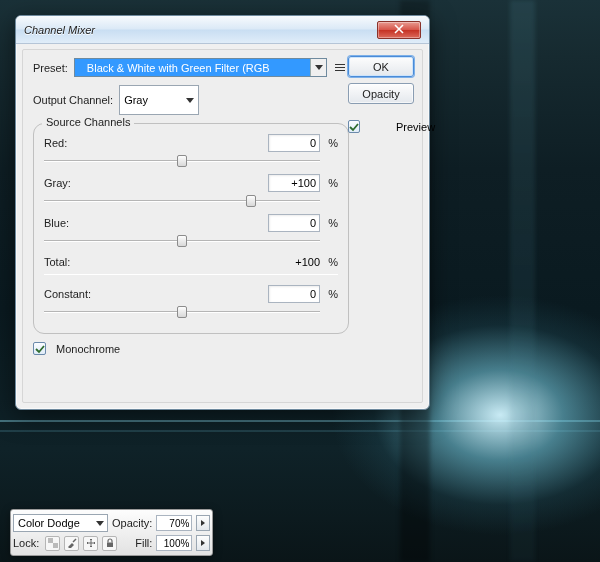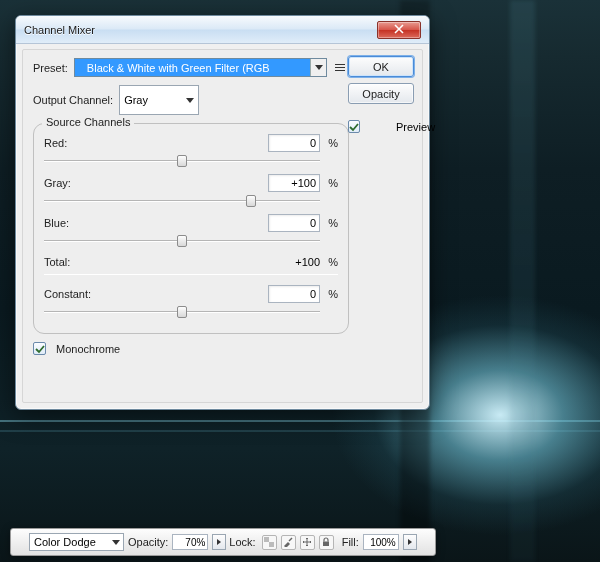--- a/index.html
+++ b/index.html
@@ -17,21 +17,21 @@
   .bg::after { content:""; position:absolute; top:0; left:510px; width:25px; height:100%;
     background: linear-gradient(180deg, rgba(95,160,175,0.15), rgba(60,110,125,0.08)); filter: blur(2px); }
 
   
   .dialog { position: absolute; left: 15px; top: 15px; width: 415px; height: 395px;
     background: #f0f0f0; border: 1px solid #6f8a9e; border-radius: 6px;
     box-shadow: 0 6px 24px rgba(0,0,0,0.5), 0 0 0 1px rgba(255,255,255,0.6) inset; }
   .titlebar { height: 28px; background: linear-gradient(#f7fafd, #dbe9f6 48%, #c9def2 52%, #e0edf9);
     border-radius: 5px 5px 0 0; border-bottom: 1px solid #b5c5d7;
     display: flex; align-items: center; padding: 0 8px; }
-  .titlebar-title { color: #1a1a1a; text-shadow: 0 1px 0 #fff; }
+  .titlebar-title { color: #1a1a1a; text-shadow: 0 1px 0 #fff; font-style: italic; }
   .spacer { flex: 1; }
   .closebtn { width: 44px; height: 18px; background: linear-gradient(#e89a90, #d7564b 48%, #c53224 52%, #dc6a5b);
     border: 1px solid #8a322a; border-radius: 2px; display:flex; align-items:center; justify-content:center;
     box-shadow: inset 0 0 0 1px rgba(255,255,255,0.35); }
   .closebtn svg { width: 10px; height: 10px; }
 
   .dialog-body { position: absolute; top: 33px; left: 6px; right: 6px; bottom: 6px;
     background: #eee; border: 1px solid #d6d6d6; border-radius: 2px; padding: 8px 10px; }
 
   .row { display: flex; align-items: center; gap: 6px; margin-bottom: 8px; }
@@ -80,22 +80,22 @@
   .right-panel { position:absolute; right: 8px; top: 6px; width: 66px; display:flex; flex-direction:column; gap:6px;justify-content:space-between; }
   .wbtn { height: 21px; border:1px solid #8a9db2; border-radius:3px; background:linear-gradient(#fdfdfd,#e4e8ed);
     display:flex; align-items:center; justify-content:center; color:#222; box-shadow: 0 0 0 1px rgba(255,255,255,0.6) inset; }
   .wbtn.default { border-color:#4a8bd8; box-shadow: 0 0 0 1px #7db0e8, inset 0 0 0 1px #cde4fb; }
   .preview-check { display:flex; align-items:center; margin-top:10px;gap:32px; }
 
   .left-col { width: 316px; }
 
   
   .strip { position:absolute; left:10px; bottom:6px; background:linear-gradient(#fdfdfd,#e2e2e2);
-    border:1px solid #9a9a9a; border-radius:3px; padding:4px 18px; box-shadow: 0 2px 8px rgba(0,0,0,0.4);
-    display:flex; flex-direction:row; gap:3px; }
+    border:1px solid #9a9a9a; border-radius:3px; padding:4px 2px; box-shadow: 0 2px 8px rgba(0,0,0,0.4);
+    display:flex; flex-direction:column; gap:3px; }
   .strip-row { display:flex; align-items:center; gap:4px; }
   .blend-select { width:95px; height:18px; background:#fff; border:1px solid #9aa6b2; display:flex; align-items:center;
     padding:0 4px; position:relative; }
   .blend-select .arrow-btn { position:absolute; right:0; top:0; bottom:0; width:15px; display:flex; align-items:center; justify-content:center; }
   .mini-label { color:#222; }
   .mini-input { width:36px; height:16px; border:1px solid #aab4c0; background:#fff; text-align:right; padding:0 2px; font-size:10px; }
   .mini-arrow { width:14px; height:16px; border:1px solid #9aa6b2; background:linear-gradient(#fdfdfd,#e4e8ed);
     display:flex; align-items:center; justify-content:center; }
   .triangle-right { width:0;height:0;border-top:3px solid transparent;border-bottom:3px solid transparent;border-left:4px solid #333; }
   .lock-icons { display:flex; gap:4px; margin-left:2px; }

